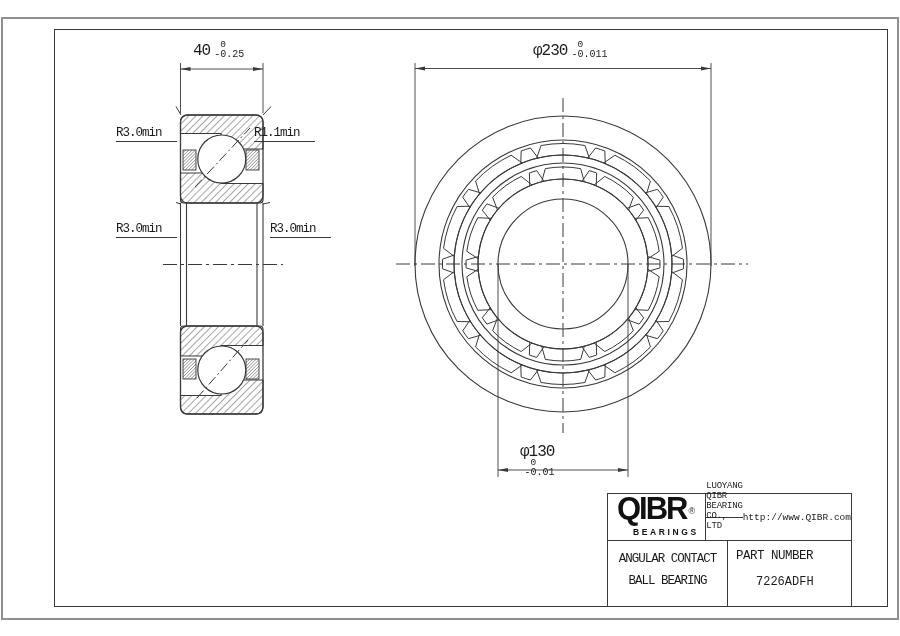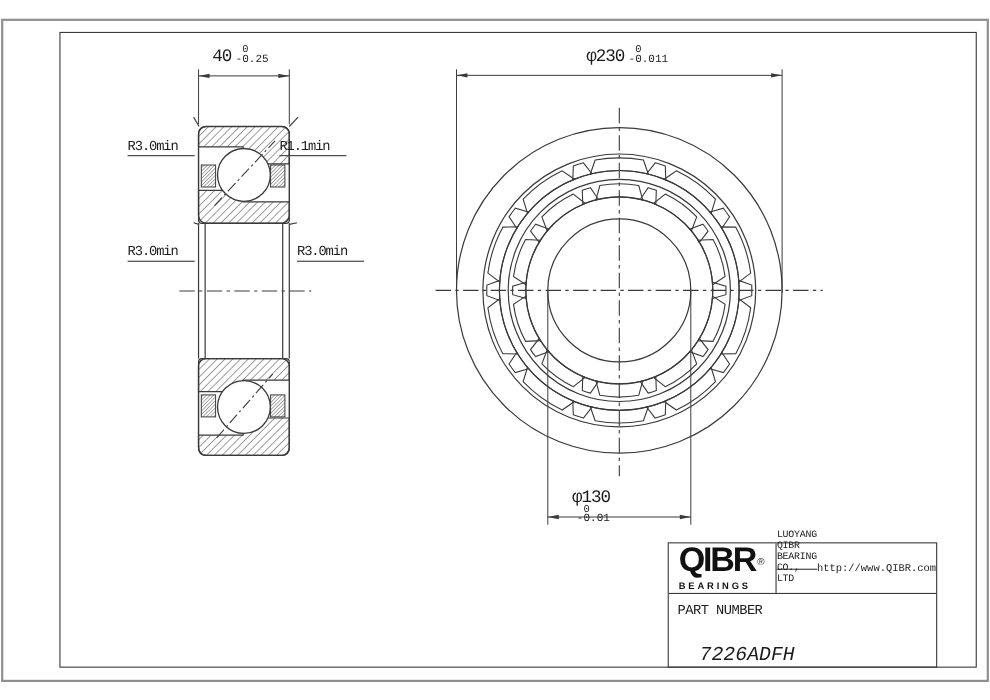--- a/index.html
+++ b/index.html
@@ -22,27 +22,27 @@
   #tb-top{height:46px;display:flex;border-bottom:1.4px solid #3a3a3a;}
   #tb-logo-cell{width:120px;border-right:1.4px solid #3a3a3a;box-sizing:border-box;padding-left:9px;padding-top:2px;}
   #tb-co-cell{flex:1;display:flex;flex-direction:row;}
   #tb-company{height:23px;border-bottom:1.2px solid #3a3a3a;display:flex;align-items:center;justify-content:center;
     font-size:9px;letter-spacing:-0.2px;}
   #tb-url{flex:1;display:flex;align-items:center;justify-content:center;font-size:9.5px;}
   #tb-bottom{flex:1;display:flex;}
   #tb-product{width:120px;border-right:1.4px solid #3a3a3a;box-sizing:border-box;text-align:center;
     font-size:12.5px;line-height:21.5px;padding-top:8px;letter-spacing:-1px;}
   #tb-part{flex:1;padding:8px 0 0 8px;font-size:12.5px;letter-spacing:-0.5px;}
-  #tb-part-number{margin-top:24px;padding-left:20px;font-size:18px;letter-spacing:0;font-style:italic;}
+  #tb-part-number{margin-top:12px;padding-left:20px;font-size:12px;letter-spacing:0;}
   
   .logo-row{display:flex;align-items:flex-start;line-height:26px;}
   .logo-main{font-family:"Liberation Sans", sans-serif;font-weight:900;font-size:31px;letter-spacing:-2px;color:#111;}
   .logo-reg{font-family:"Liberation Sans", sans-serif;font-size:9px;margin-top:2px;margin-left:2px;}
   .logo-sub{font-family:"Liberation Sans", sans-serif;font-weight:700;font-size:8.5px;letter-spacing:2.6px;color:#111;
-    margin-top:3px;margin-left:0;}
+    margin-top:3px;margin-left:16px;}
 </style>
 </head>
 <body>
 
 <div class="abs" id="sheet-border"></div>
 <div class="abs" id="frame-border"></div>
 
 <svg class="abs" id="drawing-svg" width="900" height="636">
   <defs>
     <pattern id="hatch" width="5" height="5" patternUnits="userSpaceOnUse" patternTransform="rotate(45)">
@@ -223,18 +223,22 @@
         <span class="logo-reg">®</span>
       </div>
       <div class="logo-sub">BEARINGS</div>
     </div>
     <div id="tb-co-cell">
       <div id="tb-company">LUOYANG QIBR BEARING CO., LTD</div>
       <div id="tb-url">http://www.QIBR.com</div>
     </div>
   </div>
   <div id="tb-bottom">
+    <div id="tb-product">
+      <div>ANGULAR CONTACT</div>
+      <div>BALL BEARING</div>
+    </div>
     <div id="tb-part">
       <div>PART NUMBER</div>
       <div id="tb-part-number">7226ADFH</div>
     </div>
   </div>
 </div>
 
 </body></html>

